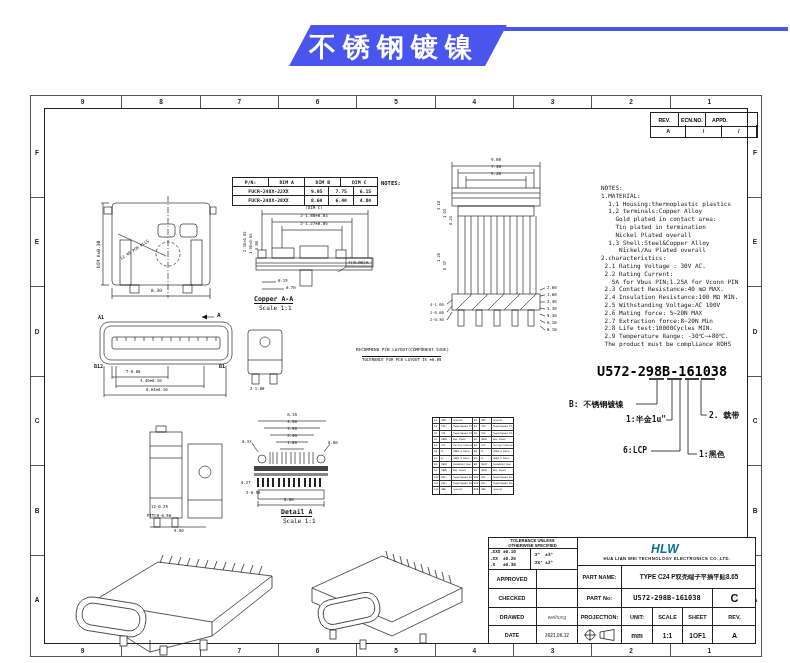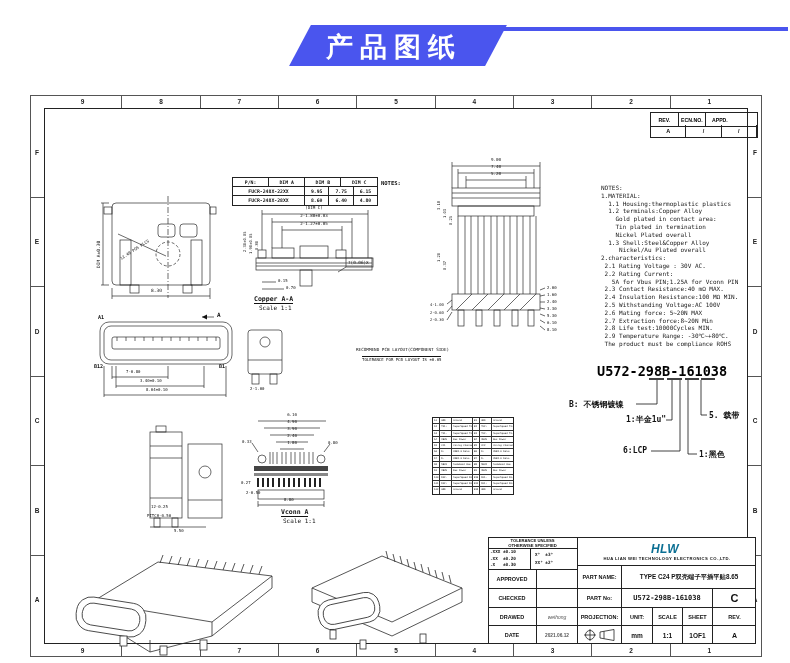--- a/index.html
+++ b/index.html
@@ -46,21 +46,21 @@
   .logo { font:italic 900 12px "Liberation Sans",sans-serif; color:#0b6f93; letter-spacing:0.5px; margin-right:4px; }
   .cn { font:bold 11px "Liberation Sans",sans-serif; color:#111; }
   .en { font:bold 4.2px "Liberation Sans",sans-serif; color:#111; letter-spacing:0.4px; }
 </style>
 </head>
 <body>
 
 <div class="page">
 
   <div class="banner" style="background:#4a55ee"></div>
-  <div class="banner-title">产品图纸</div>
+  <div class="banner-title">不锈钢镀镍</div>
   <div class="abs" style="left:496px;top:27px;width:292px;height:3.5px;background:#4a55ee"></div>
 
   <div class="abs" style="left:30px;top:95px;width:732px;height:562px;border:1px solid #555"></div>
   <div class="abs" style="left:44px;top:108px;width:704px;height:536px;border:1.6px solid #222"></div>
 
   <div class="ruler h" style="left:44px;top:95px;width:704px;height:13px">
       <div class="cell">9</div>
       <div class="cell">8</div>
       <div class="cell">7</div>
       <div class="cell">6</div>
@@ -346,21 +346,21 @@
       <div> 2.8 Life test:10000Cycles MIN.</div>
       <div> 2.9 Temperature Range: -30℃~+80℃.</div>
       <div> The product must be compliance ROHS</div>
     </div>
 
   <div class="partnum">U572-298B-161038</div>
   <span class="co-label" style="left:569px;top:399px">B: 不锈钢镀镍</span>
   <span class="co-label" style="left:626px;top:414px">1:半金1u"</span>
   <span class="co-label" style="left:623px;top:446px">6:LCP</span>
   <span class="co-label" style="left:699px;top:449px">1:黑色</span>
-  <span class="co-label" style="left:709px;top:410px">5. 载带</span>
+  <span class="co-label" style="left:709px;top:410px">2. 载带</span>
 
   <span class="t" style="left:151px;top:289px">8.30</span>
   <span class="t r" style="left:97px;top:268px">DIM A±0.30</span>
   <span class="t" style="left:118px;top:248px;transform:rotate(-33deg);font-size:4px">12.40 POS PLCS</span>
 
   <div class="col" style="left:260px;top:204px;width:108px">
       <span style="font-size:4.2px;line-height:8px">(DIM C)</span>
       <span style="font-size:4.2px;line-height:8px">2-1.88±0.03</span>
       <span style="font-size:4.2px;line-height:8px">2-1.27±0.05</span>
     </div>
@@ -418,21 +418,21 @@
       <span style="font-size:4px;line-height:7px">4.90</span>
       <span style="font-size:4px;line-height:7px">3.90</span>
       <span style="font-size:4px;line-height:7px">2.40</span>
       <span style="font-size:4px;line-height:7px">1.80</span>
     </div>
   <span class="t" style="left:242px;top:440px;font-size:4px">0.33</span>
   <span class="t" style="left:328px;top:441px;font-size:4px">0.80</span>
   <span class="t" style="left:241px;top:481px;font-size:4px">0.27</span>
   <span class="t" style="left:246px;top:491px;font-size:4px">2-0.50</span>
   <span class="t" style="left:284px;top:498px;font-size:4px">8.80</span>
-  <span class="vtitle" style="left:281px;top:508px">Vconn A</span>
+  <span class="vtitle" style="left:281px;top:508px">Detail A</span>
   <span class="vscale" style="left:283px;top:517px">Scale 1:1</span>
 
   <div class="pintable">
       <div class="row">
       <div class="p p0">A1</div>
       <div class="p p1">GND</div>
       <div class="p p2">Ground</div>
       <div class="p p3">B1</div>
       <div class="p p4">GND</div>
       <div class="p p5">Ground</div>

